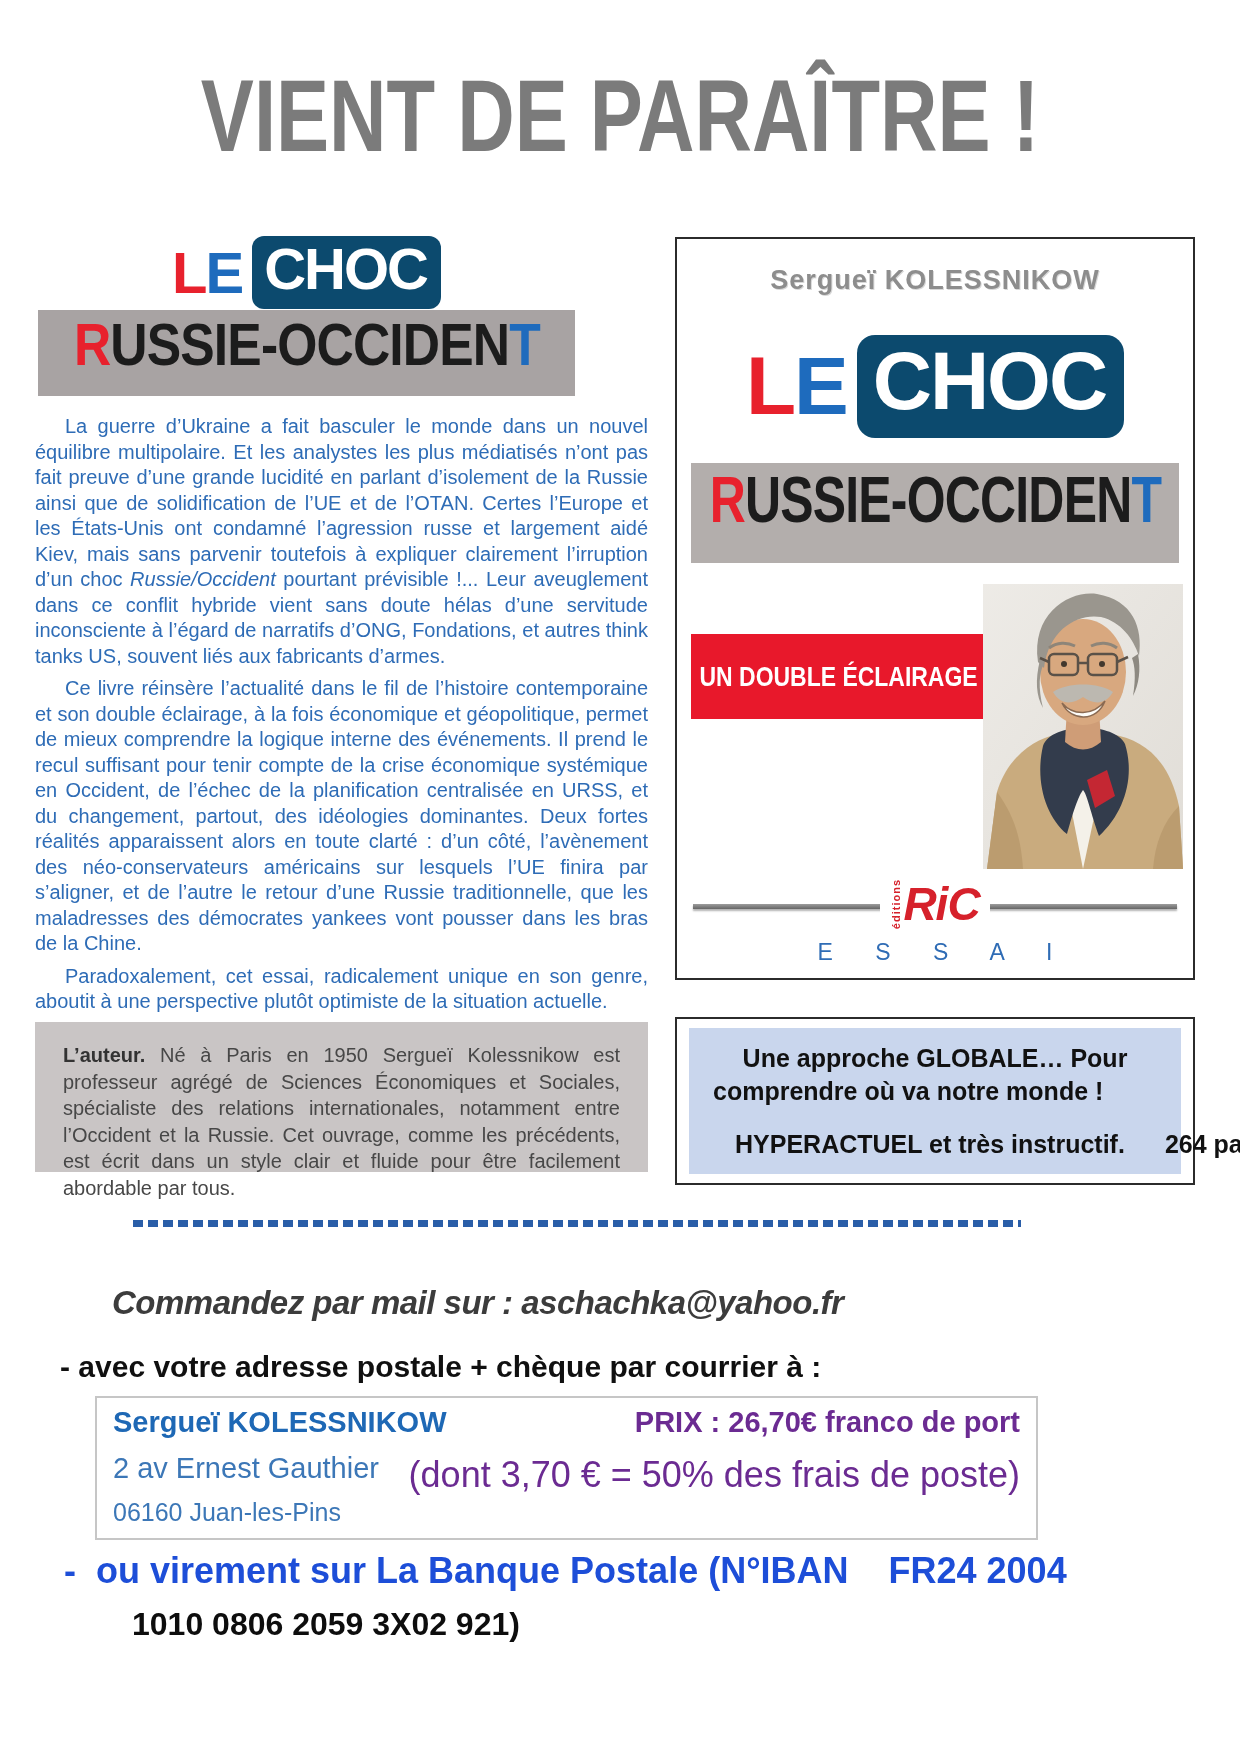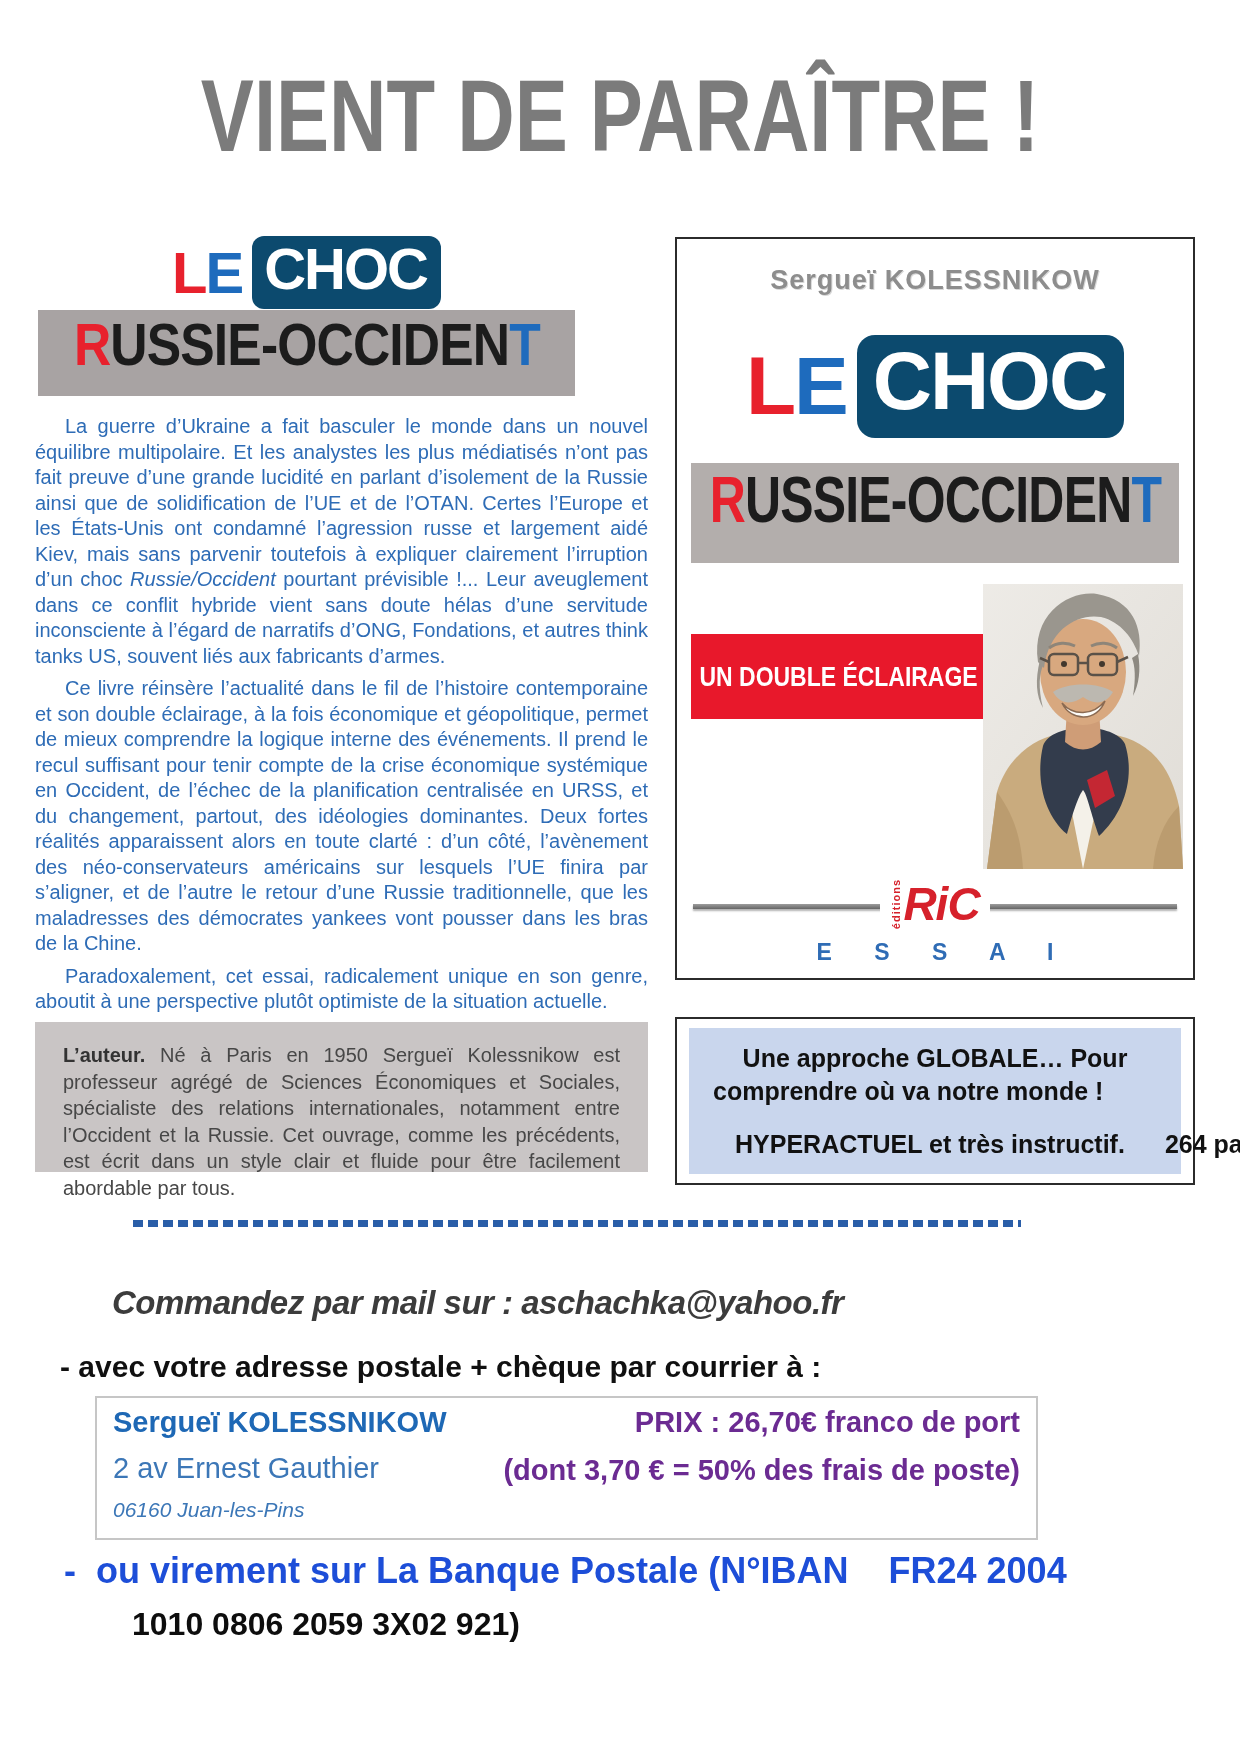--- a/index.html
+++ b/index.html
@@ -62,21 +62,21 @@
 
   .riclogo{position:absolute;top:638px;left:0;right:0;height:60px;text-align:center;}
   .ricline{position:absolute;top:27px;left:16px;right:16px;height:5px;
            background:linear-gradient(#9d9d9d,#666);box-shadow:0 2px 2px rgba(0,0,0,.3);}
   .ricbadge{position:relative;z-index:1;display:inline-flex;align-items:center;
             background:#fff;padding:0 10px;}
   .editions{color:#d6212b;font-size:11px;font-weight:bold;writing-mode:vertical-rl;
             transform:rotate(180deg);letter-spacing:1px;margin-right:1px;}
   .ricname{color:#d6212b;font-size:46px;font-weight:bold;letter-spacing:-1px;font-style:italic;}
   .essai{position:absolute;top:700px;left:0;right:0;text-align:center;color:#2f6cb5;
-         font-size:23px;font-weight:bold;letter-spacing:18px;text-indent:18px;}
+         font-size:23px;font-weight:normal;letter-spacing:18px;text-indent:18px;}
 
   
   .promobox{position:absolute;top:1017px;left:675px;width:520px;height:168px;box-sizing:border-box;
             border:2px solid #2b2b2b;background:#fff;}
   .promoinner{position:absolute;top:9px;left:12px;right:12px;bottom:9px;background:#c9d6ed;
               padding:14px 24px 0;box-sizing:border-box;color:#111;font-weight:bold;font-size:25px;}
   .promo1{text-align:center;line-height:33px;}
   .promo2{text-align:left;line-height:33px;}
   .promo3{margin-top:22px;padding-left:22px;white-space:pre;}
   .promo3 .pages{margin-left:40px;}
@@ -87,23 +87,23 @@
 
   
   .email{position:absolute;top:1284px;left:112px;font-size:33px;font-weight:bold;font-style:italic;
          color:#3c3c3c;letter-spacing:-0.5px;}
   .postal{position:absolute;top:1350px;left:60px;font-size:30px;font-weight:bold;color:#101010;}
 
   .addrbox{position:absolute;top:1396px;left:95px;width:943px;height:144px;box-sizing:border-box;
            border:2px solid #c6c6c6;background:#fff;}
   .addr-name{position:absolute;top:8px;left:16px;color:#1e68b5;font-size:29px;font-weight:bold;}
   .addr-street{position:absolute;top:54px;left:16px;color:#3c77b7;font-size:29px;}
-  .addr-city{position:absolute;top:100px;left:16px;color:#3c77b7;font-size:21px;font-style:italic;}
+  .addr-city{position:absolute;top:100px;left:16px;color:#3c77b7;font-size:25px;}
   .price1{position:absolute;top:8px;right:16px;color:#6b2b92;font-size:29px;font-weight:bold;}
-  .price2{position:absolute;top:56px;right:16px;color:#6b2b92;font-size:29px;font-weight:bold;text-align:center;}
+  .price2{position:absolute;top:56px;right:16px;color:#6b2b92;font-size:36px;font-weight:normal;text-align:center;}
 
   .bank1{position:absolute;top:1550px;left:64px;font-size:36px;font-weight:bold;color:#1d4ed8;
          white-space:pre;}
   .bank2{position:absolute;top:1606px;left:132px;font-size:32px;font-weight:bold;color:#0d0d0d;}
 </style>
 </head>
 <body>
 
 <div class="page">
 

